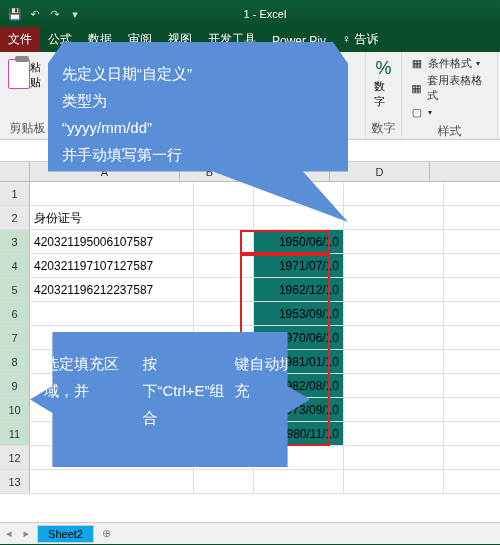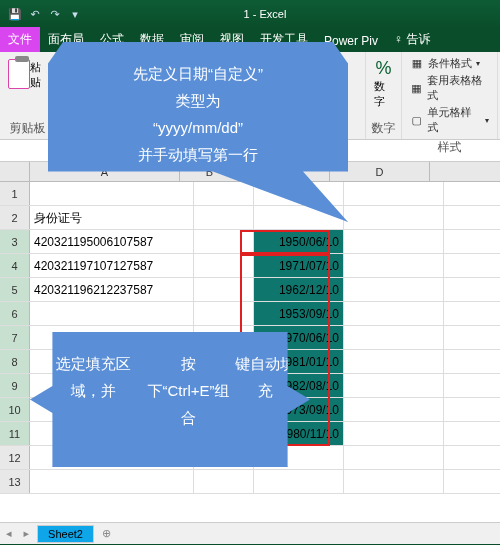--- a/index.html
+++ b/index.html
@@ -5,21 +5,21 @@
 * { margin: 0; padding: 0; box-sizing: border-box; font-family: "Microsoft YaHei", sans-serif; }
 body { width: 500px; height: 545px; overflow: hidden; background: #fff; position: relative; }
 
 .titlebar { height: 28px; background: linear-gradient(#0d5c35, #0a4d2a); display: flex; align-items: center; color: #fff; font-size: 11px; }
 .titlebar .qat { display: flex; gap: 2px; padding: 0 6px; }
 .titlebar .qat-btn { width: 18px; height: 18px; display: flex; align-items: center; justify-content: center; color: #cde; }
 .titlebar .title { flex: 1; text-align: center; padding-right: 60px; }
 
 .ribbon-tabs { height: 24px; background: #0a4d2a; display: flex; align-items: flex-end; font-size: 12px; }
 .ribbon-tab { padding: 4px 8px; color: #fff; cursor: pointer; white-space: nowrap; }
-.ribbon-tab.file { background: #d946ef; }
+.ribbon-tab.file { background: #7f1d1d; }
 
 .ribbon { height: 88px; background: #f0f0f0; border-bottom: 1px solid #ccc; display: flex; position: relative; }
 .ribbon-group { border-right: 1px solid #ddd; padding: 2px 4px; display: flex; flex-direction: column; justify-content: space-between; align-items: center; }
 .ribbon-label { font-size: 12px; color: #555; text-align: center; margin-top: 2px; }
 .paste-btn { display: flex; flex-direction: row; align-items: center; padding: 4px; cursor: pointer; }
 .paste-icon { width: 28px; height: 30px; background: #fff; border: 1px solid #d4a; border-radius: 2px; position: relative; }
 .paste-icon::before { content: ''; position: absolute; top: -4px; left: 6px; width: 14px; height: 6px; background: #888; border-radius: 2px; }
 .num-btn { display: flex; flex-direction: column; align-items: center; padding: 4px; }
 .num-icon { font-size: 18px; color: #0a6030; }
 .style-group { display: flex; flex-direction: column; gap: 2px; font-size: 11px; padding: 2px 4px; }
@@ -46,21 +46,21 @@
 .cell { border-right: 1px solid #ddd; padding: 0 4px; line-height: 24px; overflow: hidden; white-space: nowrap; }
 .cell.cA { width: 164px; }
 .cell.cB { width: 60px; }
 .cell.cC { width: 90px; text-align: right; }
 .cell.cD { width: 100px; }
 .cell.fill { background: #0f766e; }
 
 .red-box-single { position: absolute; border: 2px solid #e02020; pointer-events: none; }
 .red-box-multi { position: absolute; border: 2px solid #e02020; pointer-events: none; }
 
-.callout { position: absolute; background: #5a8fd8; color: #fff; font-size: 15px; text-align: center; padding: 18px 14px; line-height: 1.8; box-shadow: 2px 2px 6px rgba(0,0,0,0.3); }
+.callout { position: absolute; background: #5a8fd8; color: #fff; font-size: 15px; text-align: left; padding: 18px 14px; line-height: 1.8; box-shadow: 2px 2px 6px rgba(0,0,0,0.3); }
 .callout1 { top: 42px; left: 48px; width: 300px; height: 180px; clip-path: polygon(0% 12%, 5% 0%, 95% 0%, 100% 12%, 100% 72%, 85% 72%, 100% 100%, 55% 72%, 0% 72%); }
 .callout2 { top: 332px; left: 30px; width: 280px; height: 135px; clip-path: polygon(8% 0%, 92% 0%, 92% 40%, 100% 50%, 92% 60%, 92% 100%, 8% 100%, 8% 60%, 0% 50%, 8% 40%); display: flex; flex-direction: row; justify-content: center; }
 
 .sheet-tabs { height: 22px; border-top: 1px solid #ccc; display: flex; align-items: center; font-size: 11px; background: #f0f0f0; }
 .sheet-nav { padding: 0 6px; color: #888; }
 .sheet-tab { padding: 2px 10px; border: 1px solid #ccc; background: #0ea5e9; margin-left: 2px; }
 .sheet-add { padding: 0 8px; color: #888; }
 
 .statusbar { height: 22px; background: #0a4d2a; color: #dfe; font-size: 10px; display: flex; align-items: center; padding: 0 6px; gap: 12px; }
 </style>
@@ -72,21 +72,20 @@
     <span class="qat-btn">💾</span>
     <span class="qat-btn">↶</span>
     <span class="qat-btn">↷</span>
     <span class="qat-btn">▾</span>
   </div>
   <div class="title">1 - Excel</div>
 </div>
 
 <div class="ribbon-tabs">
   <div class="ribbon-tab file">文件</div>
-  <div class="ribbon-tab">面布局</div>
   <div class="ribbon-tab">公式</div>
   <div class="ribbon-tab">数据</div>
   <div class="ribbon-tab">审阅</div>
   <div class="ribbon-tab">视图</div>
   <div class="ribbon-tab">开发工具</div>
   <div class="ribbon-tab">Power Piv</div>
   <div class="ribbon-tab">♀ <span>告诉</span></div>
 </div>
 
 <div class="ribbon">
@@ -111,21 +110,20 @@
           <span class="style-icon">▦</span>
           <span>条件格式</span>
           <span style="font-size:8px">▾</span>
         </div>
       <div class="style-item">
           <span class="style-icon">▦</span>
           <span>套用表格格式</span>
         </div>
       <div class="style-item">
           <span class="style-icon">▢</span>
-          <span>单元格样式</span>
           <span style="font-size:8px">▾</span>
         </div>
     </div>
     <div class="ribbon-label" style="align-self:center">样式</div>
   </div>
 </div>
 
 <div class="formula-bar">
   <div class="name-box"></div>
   <div class="fx">fx</div>

